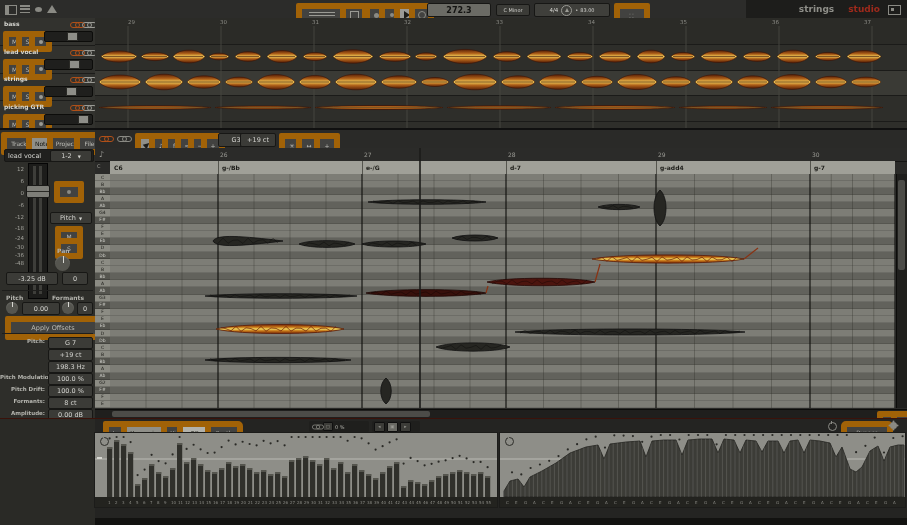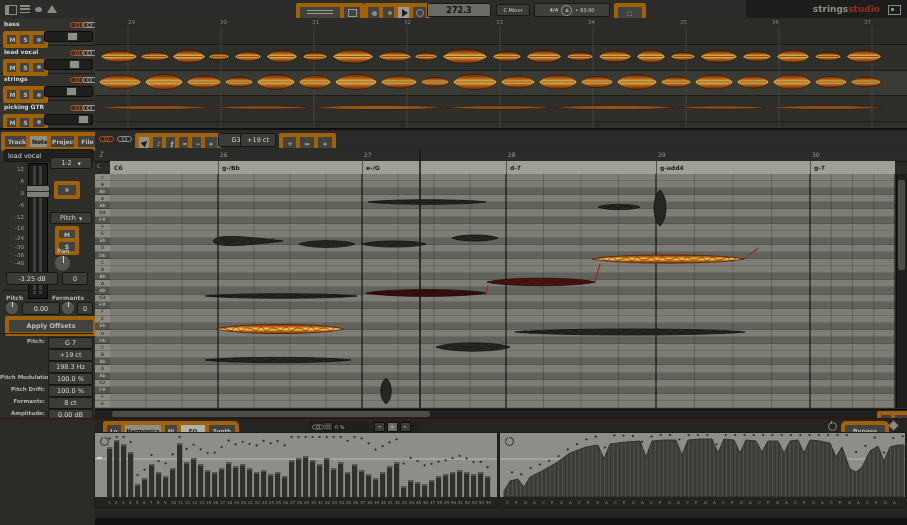--- a/index.html
+++ b/index.html
@@ -1,22 +1,22 @@
 <!DOCTYPE html>
 <html><head>
 <meta charset="utf-8">
 <style>
   html,body{margin:0;padding:0;background:#000;font-family:"DejaVu Sans",sans-serif;}
   #app{position:relative;width:907px;height:525px;background:#1d1d1b;overflow:hidden;
        font-family:"DejaVu Sans",sans-serif;color:#c8c8c4;}
   .abs{position:absolute;}
   .val{position:absolute;background:#3b3b37;border:1px solid #171715;border-radius:2px;
        color:#d4d4d0;display:flex;align-items:center;justify-content:center;font-size:6.5px;}
-  .btn{position:absolute;background:#424240;border:4px solid #a16207;border-radius:2px;
-       color:#bcbcb6;display:flex;align-items:center;justify-content:center;font-size:6px;font-weight:bold;}
+  .btn{position:absolute;background:#424240;border:6px solid #a16207;border-radius:2px;
+       color:#bcbcb6;display:flex;align-items:center;justify-content:center;font-size:6px;}
   .btn.active{background:#8f8f89;color:#15150f;}
   .btn.bright{background:#b2b2ac;color:#15150f;}
   .lbl{position:absolute;color:#b4b4ae;font-size:6px;white-space:nowrap;}
   .tinylbl{position:absolute;color:#9a9a94;font-size:5.5px;white-space:nowrap;}
   .knob{position:absolute;border-radius:50%;background:#55554f;border:1px solid #14141;
         box-shadow:inset 0 1px 1px rgba(255,255,255,.15);}
   .knob:after{content:"";position:absolute;left:50%;top:0;width:1px;height:45%;background:#d8d8d2;}
   .dot{width:5px;height:5px;border-radius:50%;background:#8a8a84;}
   .tri{width:0;height:0;border-left:6px solid #1c1c1a;border-top:4px solid transparent;border-bottom:4px solid transparent;}
   .ring{width:6px;height:6px;border:1.4px solid #8a8a84;border-radius:50%;}
@@ -69,21 +69,21 @@
       <span style="font-size:5.5px;margin-right:3px;">4/4</span>
       <span class="abs" style="position:relative;width:9px;height:9px;border:1px solid #9a9a94;border-radius:50%;display:inline-flex;align-items:center;justify-content:center;margin-right:3px;">
         <span style="width:0;height:0;border-left:2.5px solid transparent;border-right:2.5px solid transparent;border-bottom:4px solid #9a9a94;"></span>
       </span>
       <span style="font-size:5px;margin-right:2px;">•</span>
       <span style="font-size:5px;">83.00</span>
     </div>
     <div class="btn" style="left:614px;top:3px;width:24px;height:12px;letter-spacing:1px;color:#9a9a94;">⁚⁚</div>
 
     <div class="abs" style="left:770px;top:4px;width:110px;text-align:right;font-size:9px;font-weight:bold;">
-      <span style="color:#8f8f89;">strings</span><span style="color:#9e2a1c;">studio</span>
+      <span style="color:#8f8f89;">strings</span><span style="color:#9e2a1c;padding-left:14px;">studio</span>
     </div>
     <div class="abs" style="left:888px;top:5px;width:11px;height:8px;border:1px solid #8a8a84;">
         <div style="margin:1.5px;width:3px;height:3px;background:#8a8a84;"></div>
       </div>
   </div>
 
   <div class="abs" id="arrange" style="left:0;top:18px;width:907px;height:110px;background:#2e2e2a;">
     <div class="abs" id="track-list" style="left:0;top:0;width:95px;height:110px;background:#32322e;border-right:1px solid #121210;">
         <div style="position: absolute; left: 0px; top: 0px; width: 95px; height: 27px; border-bottom: 1px solid rgb(28, 28, 26);">
           <div style="position: absolute; left: 4px; top: 2px; font-size: 6px; font-weight: bold; color: rgb(214, 214, 208); white-space: nowrap;">bass</div>
@@ -305,21 +305,21 @@
 
     <div id="fader-scale"></div>
     <div class="abs" style="left:28px;top:33px;width:18px;height:134px;background:#1c1c1a;border:1px solid #050505;">
       <div class="abs" style="left:4px;top:2px;width:3px;height:128px;background:#3e3e3a;"></div>
       <div class="abs" style="left:10px;top:2px;width:3px;height:128px;background:#3e3e3a;"></div>
     </div>
     <div class="abs" style="left:26px;top:55px;width:22px;height:11px;background:#7e7e78;border:1px solid #1a1a18;border-radius:2px;">
       <div style="margin-top:5px;height:1px;background:#2a2a26;"></div>
     </div>
 
-    <div class="val" style="left:50px;top:27px;width:40px;height:10px;">
+    <div class="val" style="left:50px;top:20px;width:40px;height:10px;">
       <span>1-2</span>
         <span style="margin-left:6px;font-size:4px;">▼</span>
     </div>
     <div class="btn" style="left:54px;top:51px;width:18px;height:10px;">
         <div class="dot" style="width:4px;height:4px;"></div>
       </div>
     <div class="val" style="left:50px;top:82px;width:40px;height:10px;">
       <span>Pitch</span>
         <span style="margin-left:3px;font-size:4px;">▼</span>
     </div>

